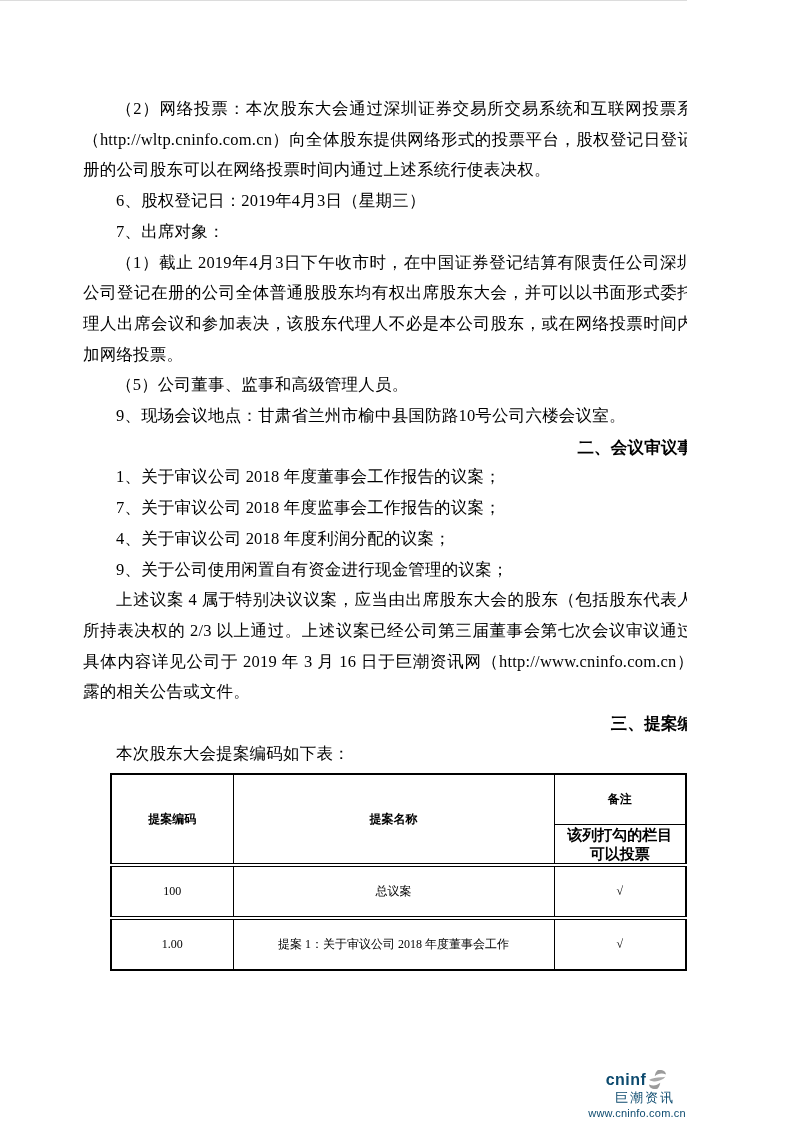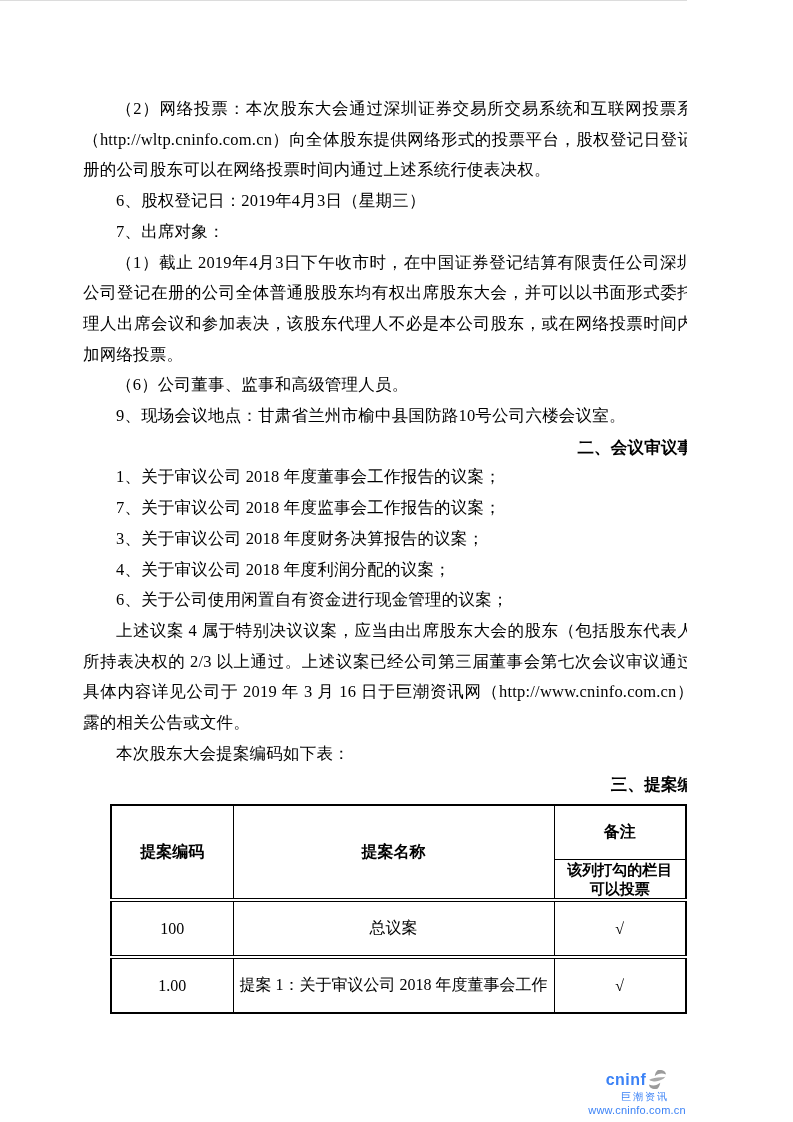--- a/index.html
+++ b/index.html
@@ -34,71 +34,70 @@
     margin:4px 0 0 27px;
     width:575px;
     table-layout:fixed;
     border-collapse:collapse;
     border:2px solid #000;
   }
   table.proposal td {
     border:1px solid #000;
     text-align:center;
     vertical-align:middle;
-    font-size:16px;
+    font-size:12px;
     padding:16px 4px;
     overflow:hidden;
   }
   tr.hdr-top  { height:34px; }
   tr.hdr-sub  { height:40px; }
   tr.data-row { height:39px; }
   tr.hdr-top td, tr.hdr-sub td {
     font-family:"Liberation Sans","DejaVu Sans",sans-serif;
     font-weight:700;
   }
   tr.hdr-sub td { font-size:15px; line-height:19px; padding:0 6px;margin-top:40px; }
   tr.data-row td { border-top:4px double #000; }
   td.name-left { text-align:left; padding-left:9px; white-space:nowrap; }
   .cninfo-logo {
     position:absolute;
     right:7px; top:1068px;
     width:86px;
     display:flex; flex-direction:column; align-items:center;
     font-family:"Liberation Sans","DejaVu Sans",sans-serif;
-    color:#3b82f6;
+    color:#0c4a6e;
     line-height:1.1;
     user-select:none;
   }
   .logo-row { display:flex; align-items:center; }
   .logo-brand { font-size:16px; font-weight:700; letter-spacing:0.5px; }
   .logo-swirl { width:21px; height:21px; margin-left:1px; transform:rotate(-8deg); }
   .logo-swirl path { fill:#9b9b9b; }
-  .logo-caption { font-size:10px; letter-spacing:2px; margin-top:1px;padding-left:16px; }
+  .logo-caption { font-size:13px; letter-spacing:2px; margin-top:1px;padding-left:16px; }
   .logo-url { font-size:11px; letter-spacing:0.2px; margin-top:2px; white-space:nowrap; }
 </style>
 </head>
 <body>
 
 <div class="page">
   <div class="content">
     <p class="para">（2）网络投票：本次股东大会通过深圳证券交易所交易系统和互联网投票系统（http://wltp.cninfo.com.cn）向全体股东提供网络形式的投票平台，股权登记日登记在册的公司股东可以在网络投票时间内通过上述系统行使表决权。</p>
     <p class="para">6、股权登记日：2019年4月3日（星期三）</p>
     <p class="para">7、出席对象：</p>
     <p class="para">（1）截止 2019年4月3日下午收市时，在中国证券登记结算有限责任公司深圳分公司登记在册的公司全体普通股股东均有权出席股东大会，并可以以书面形式委托代理人出席会议和参加表决，该股东代理人不必是本公司股东，或在网络投票时间内参加网络投票。</p>
-    <p class="para">（6）公司董事、监事和高级管理人员。</p>
+    <p class="para">（5）公司董事、监事和高级管理人员。</p>
     <p class="para">9、现场会议地点：甘肃省兰州市榆中县国防路10号公司六楼会议室。</p>
     <p class="para heading">二、会议审议事项</p>
     <p class="para">1、关于审议公司 2018 年度董事会工作报告的议案；</p>
     <p class="para">7、关于审议公司 2018 年度监事会工作报告的议案；</p>
-    <p class="para">3、关于审议公司 2018 年度财务决算报告的议案；</p>
     <p class="para">4、关于审议公司 2018 年度利润分配的议案；</p>
-    <p class="para">6、关于公司使用闲置自有资金进行现金管理的议案；</p>
+    <p class="para">9、关于公司使用闲置自有资金进行现金管理的议案；</p>
     <p class="para">上述议案 4 属于特别决议议案，应当由出席股东大会的股东（包括股东代表人）所持表决权的 2/3 以上通过。上述议案已经公司第三届董事会第七次会议审议通过，具体内容详见公司于 2019 年 3 月 16 日于巨潮资讯网（http://www.cninfo.com.cn）披露的相关公告或文件。</p>
+    <p class="para heading">三、提案编码</p>
     <p class="para">本次股东大会提案编码如下表：</p>
-    <p class="para heading">三、提案编码</p>
 
     <table class="proposal">
       <colgroup>
         <col style="width:122px">
         <col style="width:321px">
         <col style="width:132px">
       </colgroup>
       <tbody>
         <tr class="hdr-top">
           <td rowspan="2">提案编码</td>

